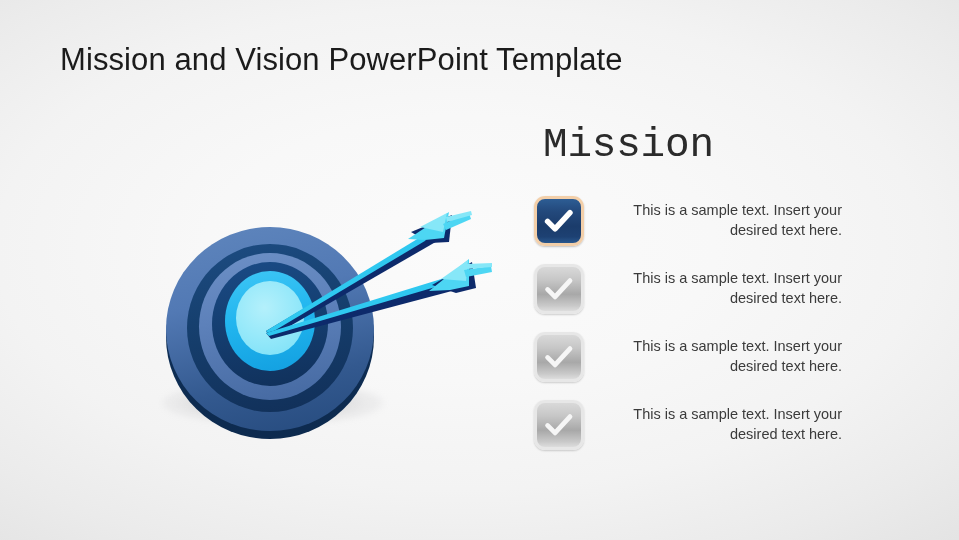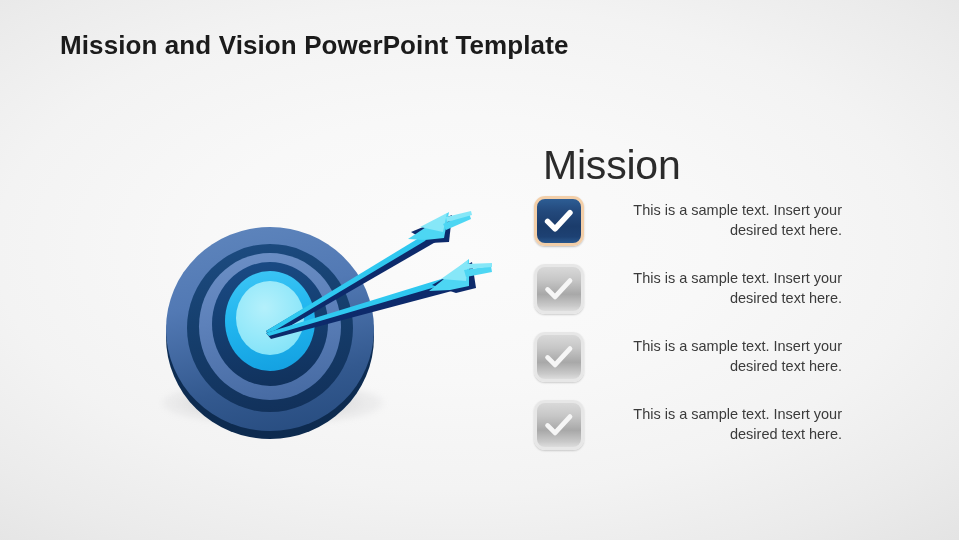--- a/index.html
+++ b/index.html
@@ -26,23 +26,23 @@
         #f8f8f8 34%,
         #f3f3f3 62%,
         #ebebeb 84%,
         #e4e4e4 100%);
   }
 
   
   .slide-title {
     position: absolute;
     left: 60px;
-    top: 30px;
-    font-size: 26px;
-    font-weight: 700;
+    top: 42px;
+    font-size: 31px;
+    font-weight: 400;
     letter-spacing: 0.1px;
     color: #1b1b1b;
     white-space: nowrap;
   }
 
   
   .target-wrap {
     position: absolute;
     left: 150px;
     top: 205px;
@@ -132,25 +132,26 @@
     top: 0;
     width: 959px;
     height: 540px;
     pointer-events: none;
   }
 
   
   .mission-heading {
     position: absolute;
     left: 543px;
-    top: 142px;
+    top: 122px;
     font-size: 41px;
     font-weight: 400;
     color: #2b2b2b;
     letter-spacing: -0.2px;
+    font-family: Liberation Mono, monospace;
   }
 
   .bullet-list {
     position: absolute;
     left: 534px;
     top: 196px;
     width: 400px;
     text-align: right;
   }
 

